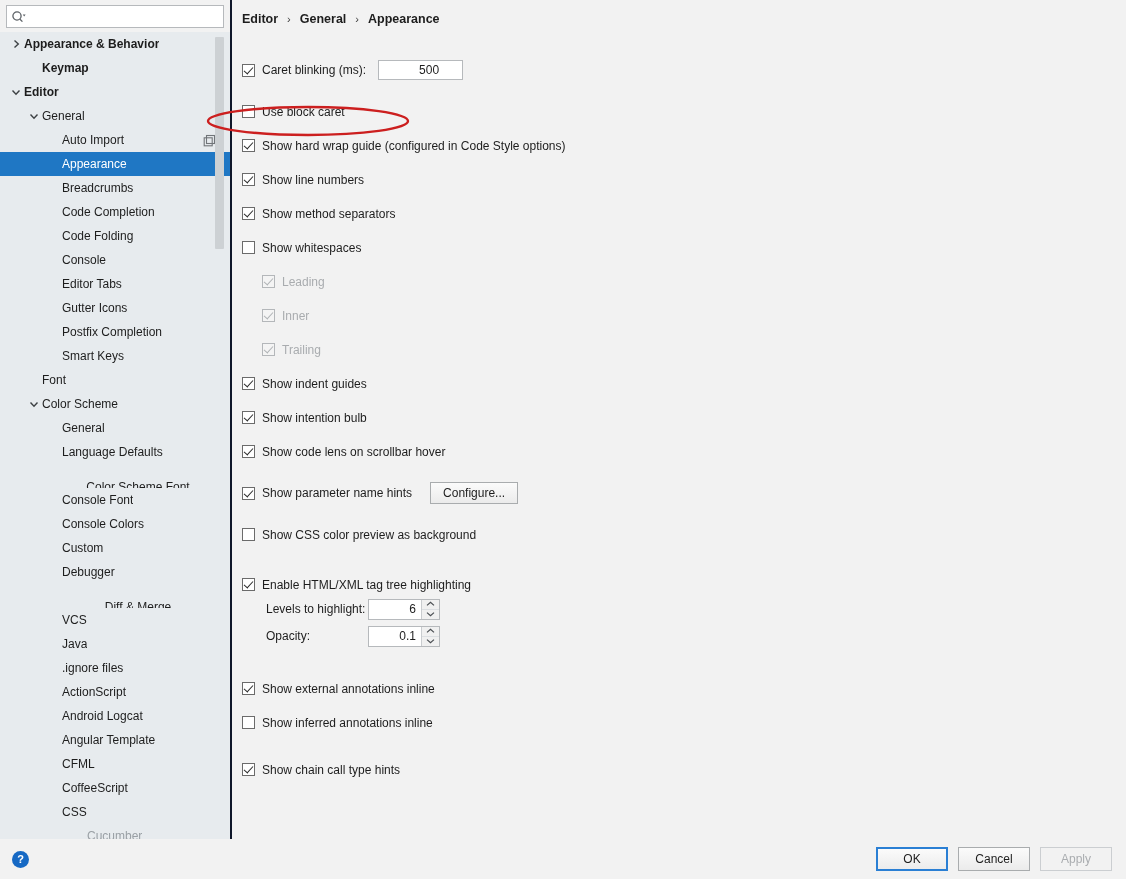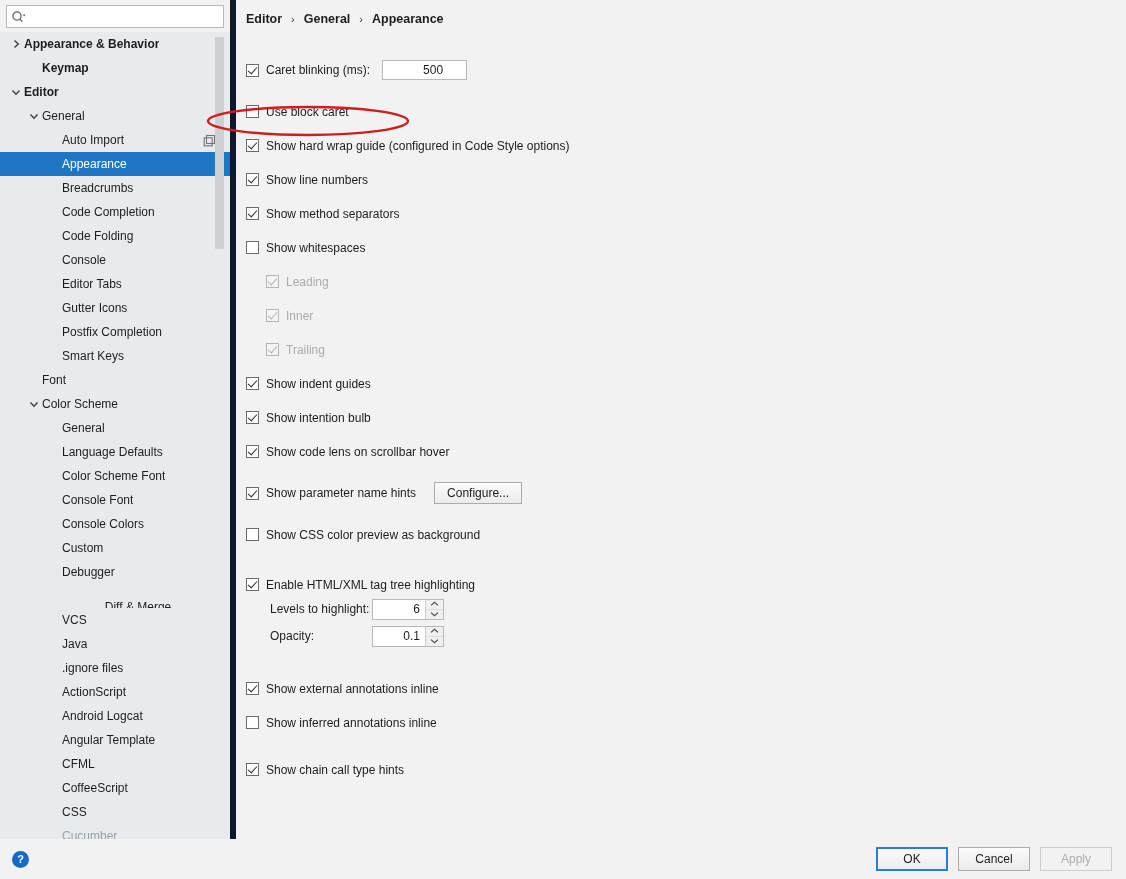--- a/index.html
+++ b/index.html
@@ -28,21 +28,21 @@
     min-height: 0;
   }
 
   
   .left-pane {
     width: 230px;
     background: #e7ebee;
     display: flex;
     flex-direction: column;
     position: relative;
-    border-right: 6px solid #0f172a;
+    border-right: 2px solid #0f172a;
   }
   .search-wrap {
     padding: 5px 6px 4px 6px;
     background: #f2f2f2;
   }
   .search-box {
     height: 21px;
     background: #ffffff;
     border: 1px solid #b6b9bc;
     display: flex;
@@ -431,21 +431,21 @@
               <span class="tlabel">Color Scheme</span>
             </div>
             <div class="tree-item" style="padding-left: 46px;">
               <span class="arrow"></span>
               <span class="tlabel">General</span>
             </div>
             <div class="tree-item" style="padding-left: 46px;">
               <span class="arrow"></span>
               <span class="tlabel">Language Defaults</span>
             </div>
-            <div class="tree-item" style="padding-left: 46px;">
+            <div class="tree-item" style="padding-left: 46px; flex-direction: column;">
               <span class="arrow"></span>
               <span class="tlabel">Color Scheme Font</span>
             </div>
             <div class="tree-item" style="padding-left: 46px;">
               <span class="arrow"></span>
               <span class="tlabel">Console Font</span>
             </div>
             <div class="tree-item" style="padding-left: 46px;">
               <span class="arrow"></span>
               <span class="tlabel">Console Colors</span>
@@ -491,21 +491,21 @@
               <span class="tlabel">CFML</span>
             </div>
             <div class="tree-item" style="padding-left: 46px;">
               <span class="arrow"></span>
               <span class="tlabel">CoffeeScript</span>
             </div>
             <div class="tree-item" style="padding-left: 46px;">
               <span class="arrow"></span>
               <span class="tlabel">CSS</span>
             </div>
-            <div class="tree-item clipped" style="padding-left: 46px;">
+            <div class="tree-item clipped" style="padding-left: 46px; gap: 25px;">
               <span class="arrow"></span>
               <span class="tlabel">Cucumber</span>
             </div>
           </div>
         <div class="scrollbar-track">
           <div class="scrollbar-thumb" style="top:5px;height:212px;"></div>
         </div>
       </div>
     </div>
 

